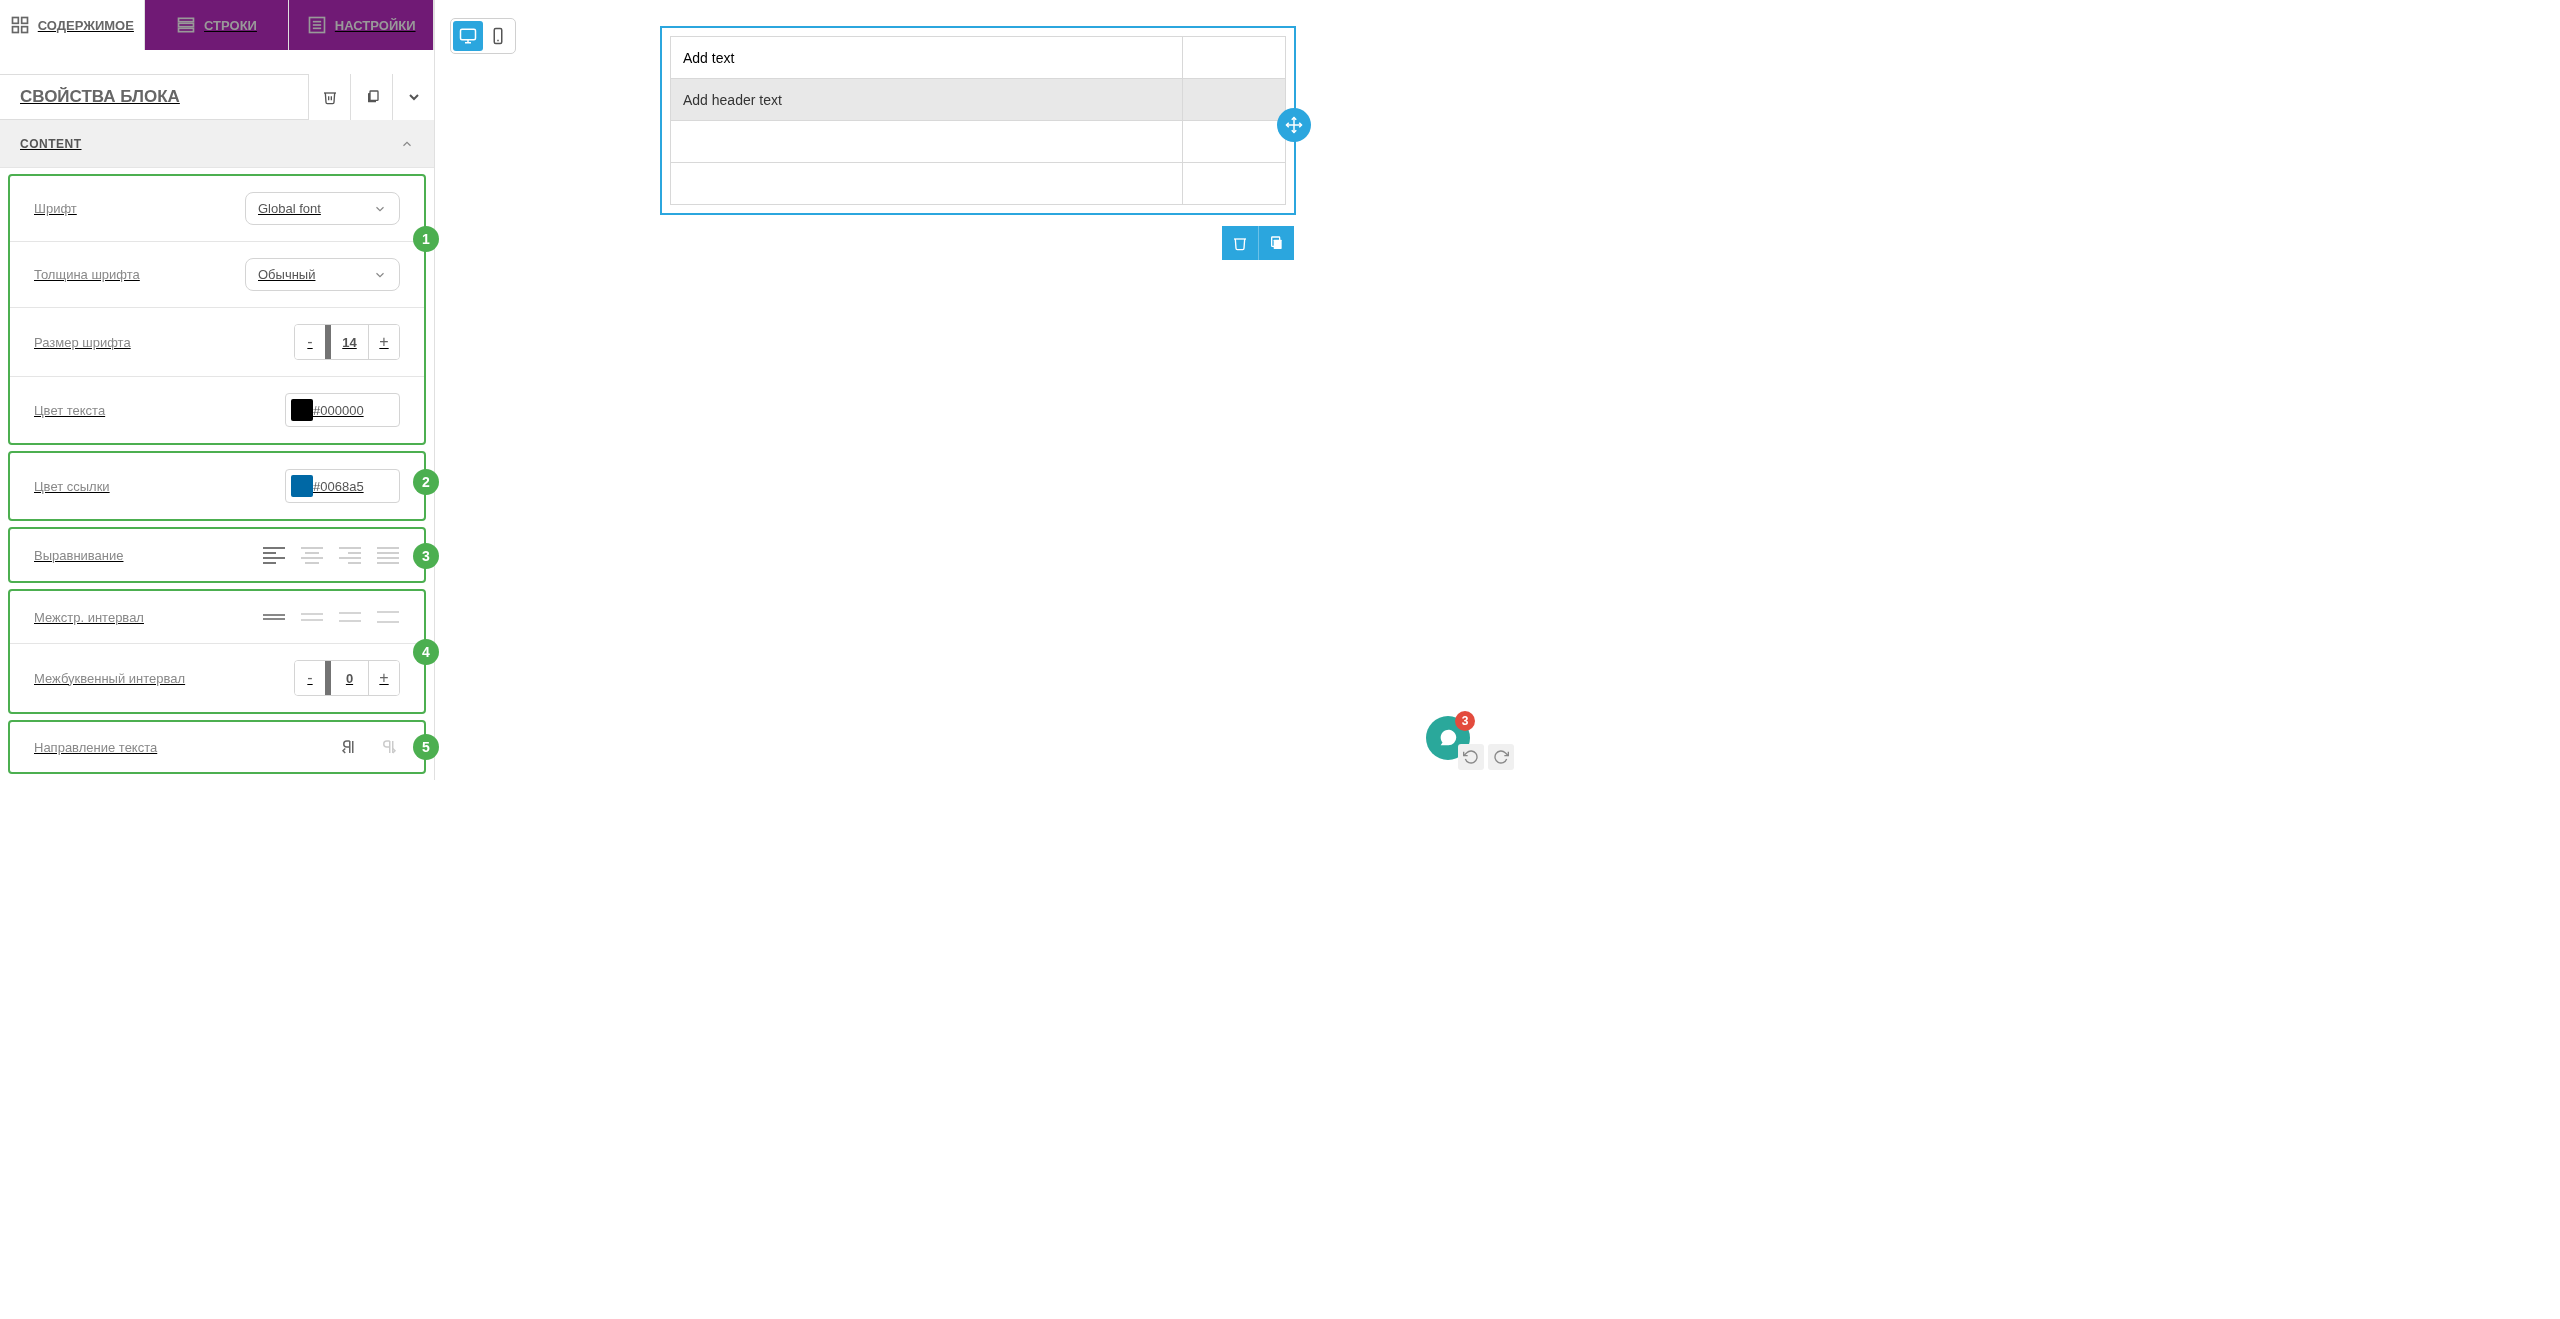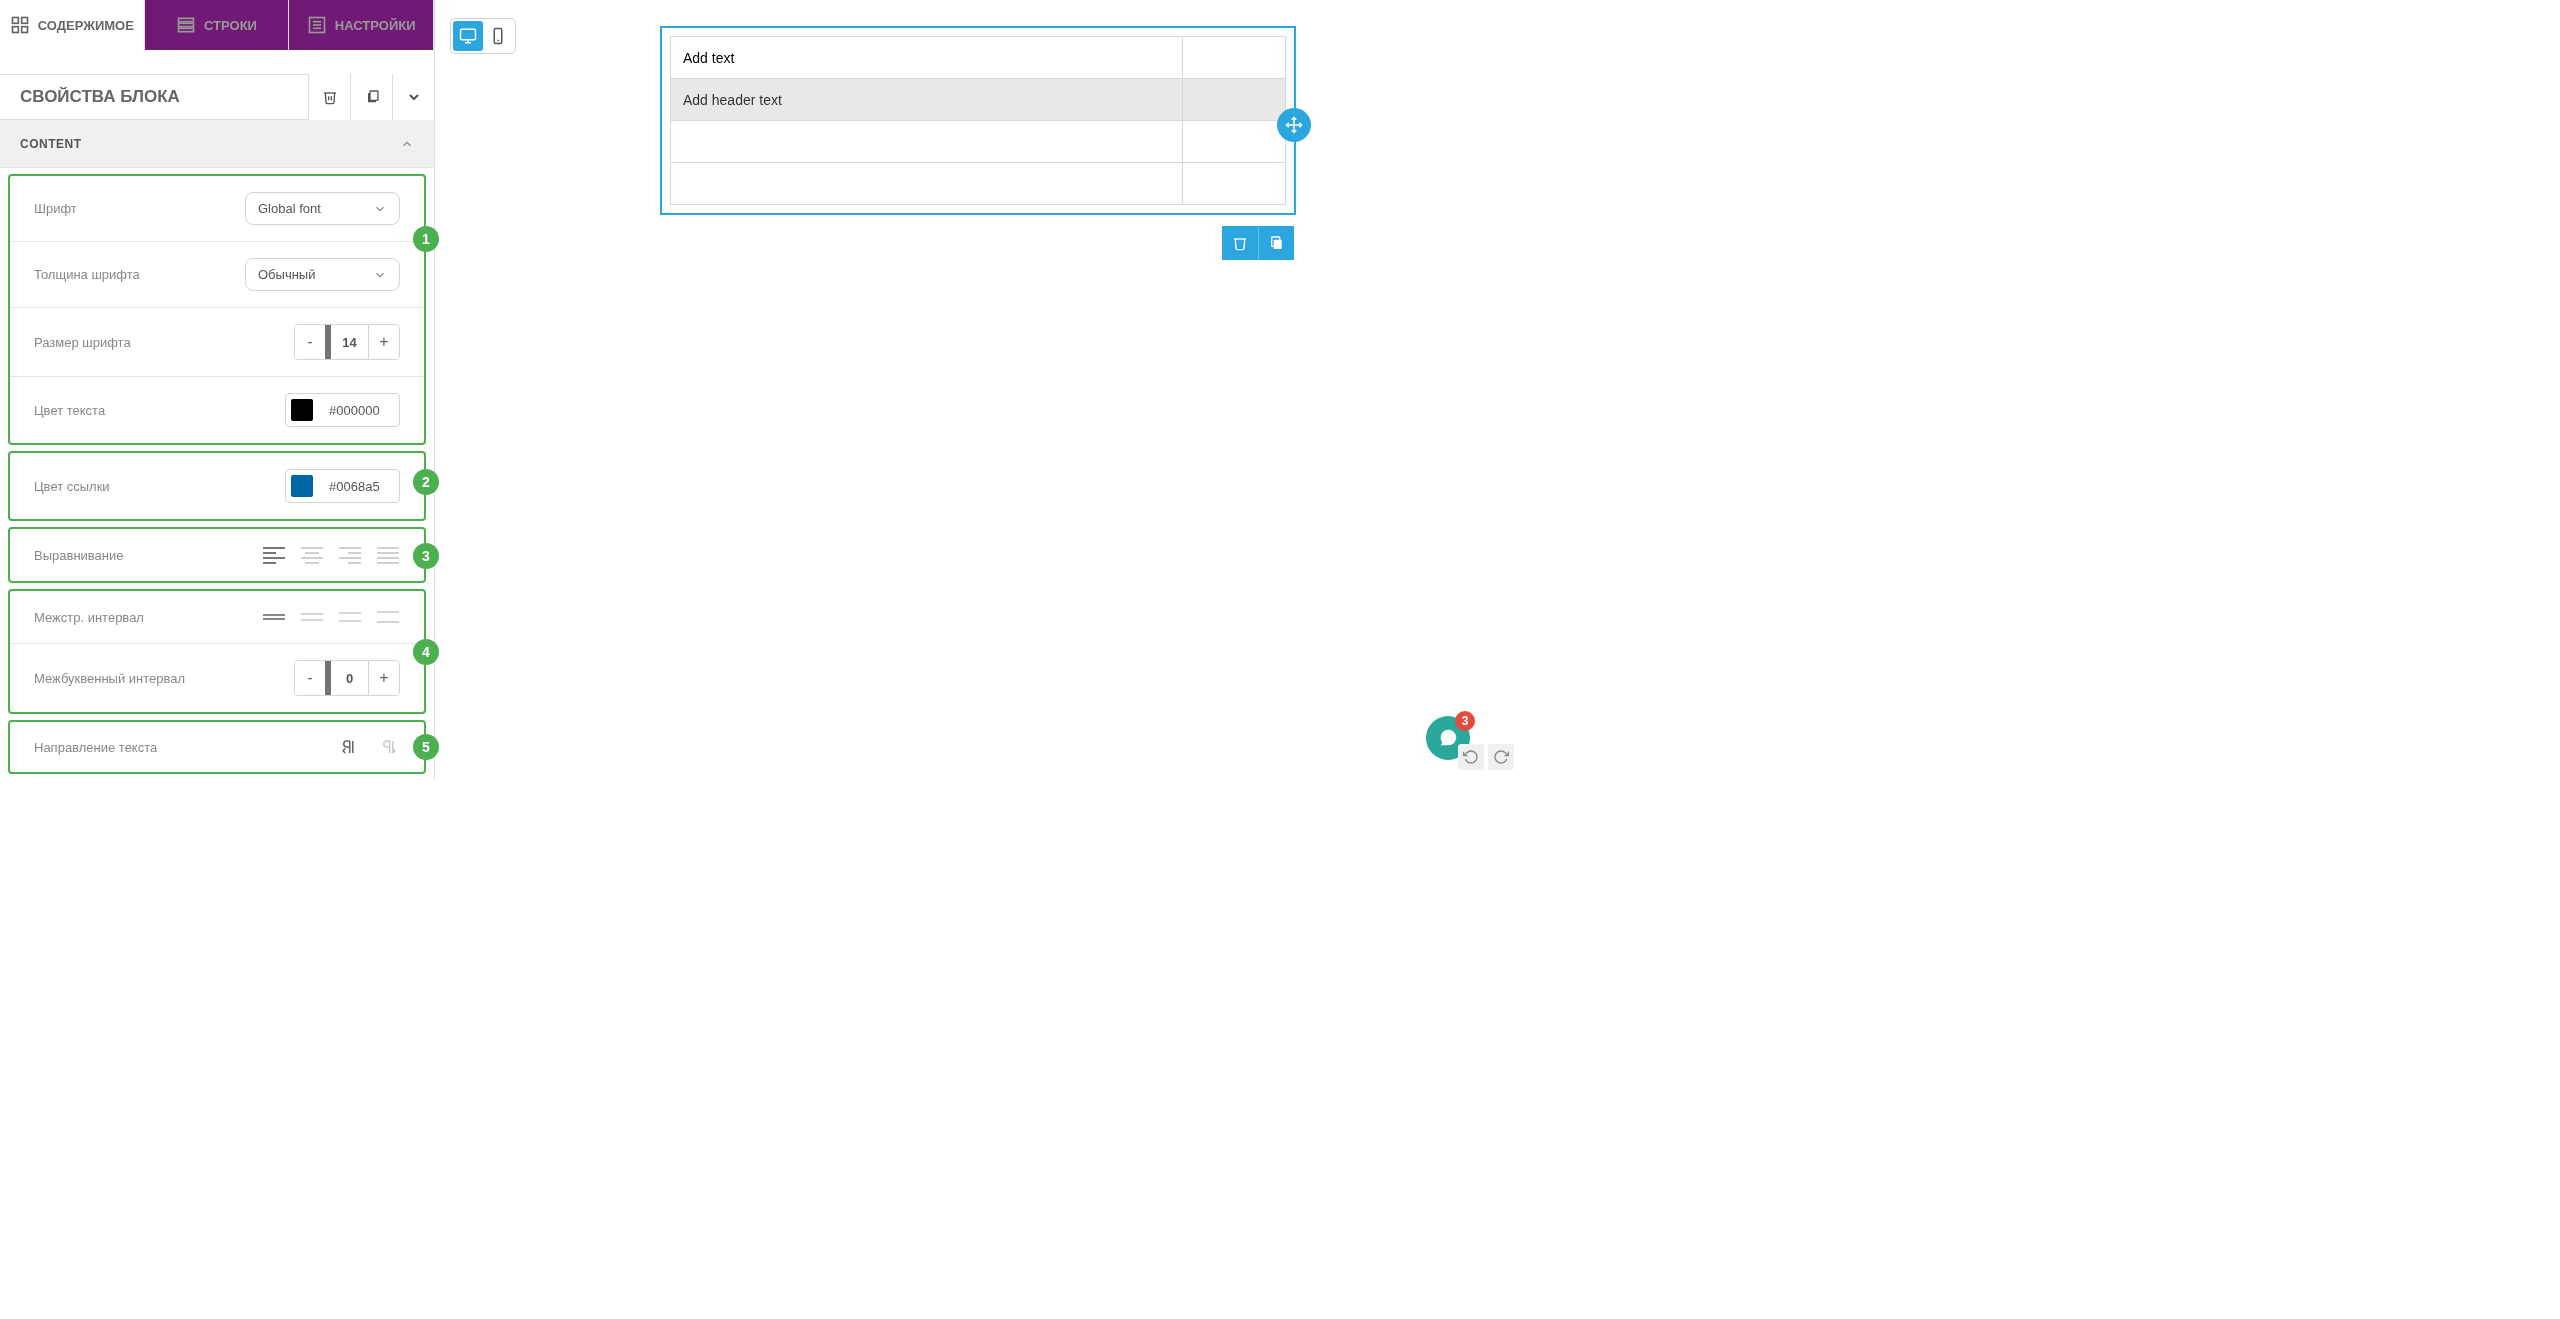--- a/index.html
+++ b/index.html
@@ -1,17 +1,17 @@
 <!DOCTYPE html>
 <html><head>
 <meta charset="utf-8">
 <style>
 * { box-sizing: border-box; margin: 0; padding: 0; }
 body { font-family: Arial, sans-serif; background: #fff; width: 2560px; height: 1319px; transform-origin: top left; }
-.app { display: flex; width: 1520px; height: 780px; position: relative; }
+.app { display: flex; width: 1520px; height: 780px; position: relative; text-decoration: underline; }
 .sidebar { width: 435px; background: #fff; border-right: 1px solid #e0e0e0; }
 .tabs { display: flex; height: 50px; }
 .tab { flex: 1; display: flex; align-items: center; justify-content: center; gap: 8px; font-size: 13px; font-weight: 600; color: #999; cursor: pointer; background: #701a75; border-right: 1px solid #e0e0e0; }
 .tab.active { background: #fff; color: #666; }
 .tab svg { width: 20px; height: 20px; }
 .block-header { display: flex; align-items: center; justify-content: space-between; padding: 0 0 0 20px; height: 46px; border-top: 1px solid #ddd; border-bottom: 1px solid #ddd; margin-top: 24px; }
 .block-header-title { font-size: 17px; font-weight: 700; color: #666; }
 .block-header-actions { display: flex; }
 .block-header-actions button { width: 42px; height: 46px; background: #fff; border: none; border-left: 1px solid #ddd; display: flex; align-items: center; justify-content: center; cursor: pointer; color: #555; }
 .section-header { display: flex; align-items: center; justify-content: space-between; padding: 0 20px; height: 48px; background: #f0f0f0; border-bottom: 1px solid #e5e5e5; }
@@ -19,21 +19,21 @@
 .section-header svg { width: 14px; height: 14px; color: #888; }
 .prop-group { border: 2px solid #4CAF50; border-radius: 4px; margin: 6px 8px; position: relative; }
 .prop-row { display: flex; align-items: center; justify-content: space-between; padding: 16px 24px; border-bottom: 1px solid #e5e5e5; }
 .prop-row:last-child { border-bottom: none; }
 .prop-label { font-size: 13px; color: #888; }
 .select { display: flex; align-items: center; justify-content: space-between; border: 1px solid #d4d4d4; border-radius: 8px; padding: 8px 12px; min-width: 155px; font-size: 13px; color: #555; cursor: pointer; background: #fff; }
 .select svg { width: 14px; height: 14px; color: #888; }
 .stepper { display: flex; border: 1px solid #d4d4d4; border-radius: 4px; overflow: hidden; }
 .stepper button { width: 30px; height: 34px; background: #fff; border: none; font-size: 16px; color: #666; cursor: pointer; }
 .stepper .val { width: 44px; display: flex; align-items: center; justify-content: center; border-left: 6px solid #737373; border-right: 1px solid #d4d4d4; font-size: 13px; color: #555; font-weight:600; }
-.color-ctrl { display: flex; align-items: center; gap: 16px; border: 1px solid #d4d4d4; border-radius: 4px; padding: 5px 10px 5px 5px; min-width: 115px; }
+.color-ctrl { display: flex; align-items: center; gap: 0; border: 1px solid #d4d4d4; border-radius: 4px; padding: 5px 10px 5px 5px; min-width: 115px; }
 .swatch { width: 22px; height: 22px; border-radius: 2px; }
 .color-text { font-size: 13px; color: #555; }
 .align-group { display: flex; gap: 14px; }
 .align-btn { display: flex; align-items: center; justify-content: center; width: 24px; height: 20px; cursor: pointer; opacity: 0.35; }
 .align-btn.active { opacity: 1; }
 .dir-group { display: flex; gap: 18px; }
 .dir-btn { display: flex; align-items: center; cursor: pointer; opacity: 0.5; }
 .dir-btn.active { opacity: 1; }
 .badge { position: absolute; right: -15px; width: 26px; height: 26px; background: #4CAF50; color: #fff; border-radius: 50%; display: flex; align-items: center; justify-content: center; font-size: 14px; font-weight: 700; }
 .device-toggle { position: absolute; left: 450px; top: 18px; display: flex; gap: 0; border: 1px solid #d0d0d0; border-radius: 5px; overflow: hidden; background:#fff; padding:2px; }

